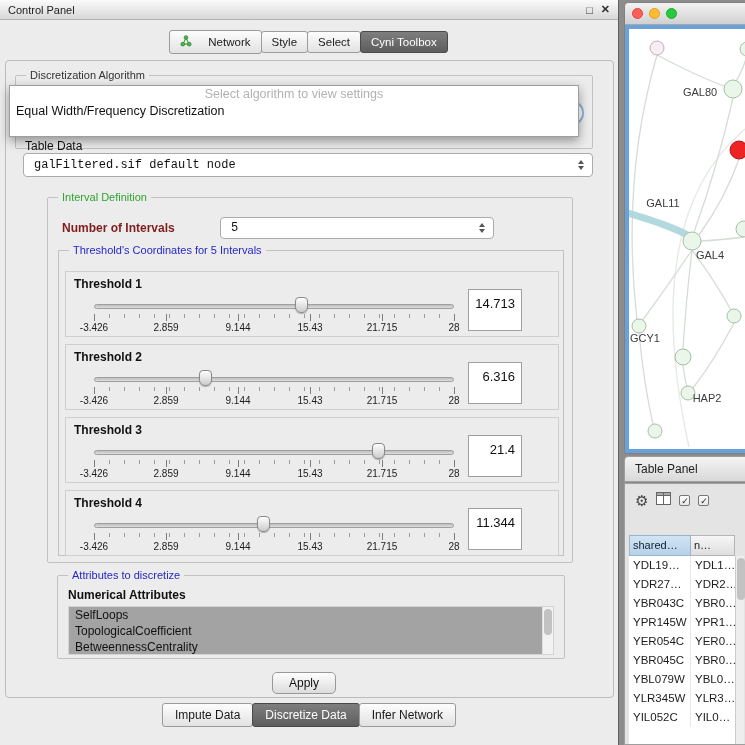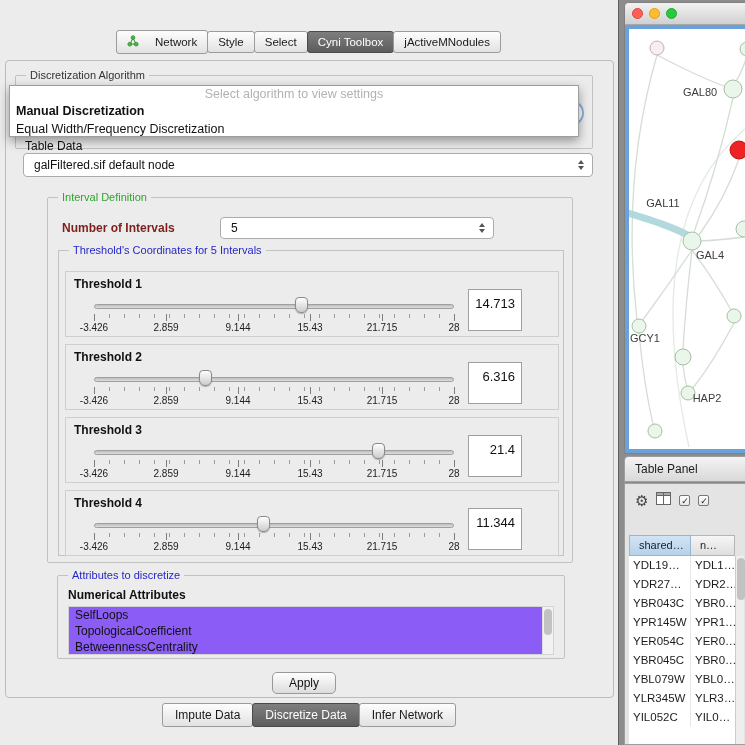--- a/index.html
+++ b/index.html
@@ -42,21 +42,21 @@
   #algo-popup { position:absolute; left:3px; top:24px; width:570px; height:52px;
     background:#fff; border:1px solid #9e9e9e; box-shadow:0 4px 10px rgba(0,0,0,.38);
     z-index:60; font-size:12.5px; color:#111; }
   .popup-prompt { height:16px; line-height:16px; text-align:center; color:#b2b2b2; }
   .popup-item { height:18px; line-height:18px; padding-left:6px; }
   .popup-item.bold { font-weight:bold; }
 
   #table-data-label { position:absolute; left:19px; top:78px; font-size:12px; color:#111; }
   .combo { position:absolute; background:#fff; border:1px solid #ababab; border-radius:4px;
     display:flex; align-items:center; font-size:12px; color:#111; }
-  .combo .combo-text { flex:1; padding-left:10px; white-space:nowrap; overflow:hidden; }
+  .combo .combo-text { flex:1; padding-left:10px; white-space:nowrap; overflow:hidden;font-family:Liberation Mono, monospace; }
   .combo-arrows { display:flex; flex-direction:column; align-items:center; gap:2px;
     padding-right:8px; }
   .combo-arrows .up { width:0; height:0; border-left:3.5px solid transparent;
     border-right:3.5px solid transparent; border-bottom:4px solid #555; }
   .combo-arrows .dn { width:0; height:0; border-left:3.5px solid transparent;
     border-right:3.5px solid transparent; border-top:4px solid #555; }
   #table-data-combo { left:17px; top:92px; width:570px; height:24px; }
 
   
   #interval-group { left:41px; top:136px; width:526px; height:366px; }
@@ -84,21 +84,21 @@
     white-space:nowrap; }
   .th-value { position:absolute; right:36px; top:17px; width:54px; height:42px;
     background:#fff; border:1px solid #a0a0a0; font-size:13px; color:#111;
     text-align:right; line-height:28px; padding-right:6px; }
 
   
   #attributes-group { left:51px; top:514px; width:508px; height:84px; }
   #numeric-attrs-label { position:absolute; left:10px; top:12px; font-size:12px;
     font-weight:bold; color:#111; }
   #attribute-list { position:absolute; left:10px; top:30px; right:10px; bottom:3px;
-    background:#8b5cf6; border:1px solid #d4d4d4; overflow:hidden; }
+    background:#a3a3a3; border:1px solid #d4d4d4; overflow:hidden; }
   .attr-item { font-size:12px; line-height:16px; padding-left:6px; color:#111; white-space:nowrap; }
   .v-scroll { position:absolute; top:0; right:0; bottom:0; width:11px; background:#f2f2f2;
     border-left:1px solid #ddd; }
   .v-thumb { position:absolute; top:2px; left:1px; width:8px; height:26px;
     background:#c2c2c2; border-radius:4px; }
 
   #apply-btn { position:absolute; left:266px; top:611px; width:64px; height:22px;
     background:linear-gradient(#ffffff,#dcdcdc); border:1px solid #999; border-radius:5px;
     font-size:12px; color:#111; text-align:center; line-height:20px; cursor:default; }
 
@@ -125,38 +125,43 @@
   #table-panel-header { position:absolute; left:624px; top:456px; width:125px; height:26px;
     background:linear-gradient(#f4f4f4,#d9d9d9); border:1px solid #9e9e9e;
     border-radius:4px 0 0 0; font-size:12px; color:#222; line-height:24px; padding-left:10px; }
   #table-window { position:absolute; left:624px; top:483px; width:125px; height:262px;
     background:#e4e4e4; border:1px solid #9e9e9e; }
   #table-toolbar { height:32px; display:flex; align-items:center; gap:8px; padding-left:10px; }
   .gear { font-size:15px; color:#444; line-height:1; }
   .cb { width:11px; height:11px; border:1px solid #777; background:linear-gradient(#fff,#e6e6e6);
     font-size:9px; line-height:10px; text-align:center; color:#222; border-radius:2px; }
   #table-header-row { position:absolute; left:4px; top:51px; display:flex; }
-  .hcell { font-size:11px; line-height:19px; padding:0 9px; white-space:nowrap; overflow:hidden; }
+  .hcell { font-size:11px; line-height:19px; padding:0 3px; white-space:nowrap; overflow:hidden; }
   .hcell.c0 { width:62px; background:linear-gradient(#d2e4f4,#b6d1ea); border:1px solid #9ab4cc; color:#102030; }
   .hcell.c1 { width:44px; background:linear-gradient(#f6f6f6,#dedede); border:1px solid #b5b5b5; border-left:none; color:#222; }
   #table-body { position:absolute; left:4px; top:72px; width:106px; bottom:0; background:#fff; }
   .trow { display:flex; height:19px; }
   .tcell { font-size:11.5px; line-height:19px; padding-left:4px; color:#1c1c1c;
     white-space:nowrap; overflow:hidden; }
   .tcell0 { width:62px; border-right:1px solid #e6e6e6; }
   .tcell1 { flex:1; }
   #table-scroll { position:absolute; left:110px; top:72px; bottom:0; width:9px;
     background:#eeeeee; border-left:1px solid #ccc; }
 </style>
 </head>
 <body>
 
 <div id="screen">
 
   <div id="control-panel">
+    <div class="titlebar">
+      <span class="tb-title">Control Panel</span>
+      <span class="tb-icon">□</span>
+      <span class="tb-icon close">✕</span>
+    </div>
 
     <div class="tabbar">
       <div class="seg">
         <span><svg width="12" height="12" viewBox="0 0 12 12">
           <line x1="3" y1="9" x2="6" y2="3" stroke="#2f8f2f" stroke-width="1"></line>
           <line x1="6" y1="3" x2="9" y2="9" stroke="#2f8f2f" stroke-width="1"></line>
           <line x1="3" y1="9" x2="9" y2="9" stroke="#2f8f2f" stroke-width="1"></line>
           <circle cx="6" cy="2.6" r="1.9" fill="#49b749" stroke="#2f7f2f" stroke-width="0.7"></circle>
           <circle cx="2.8" cy="9.2" r="1.9" fill="#49b749" stroke="#2f7f2f" stroke-width="0.7"></circle>
           <circle cx="9.2" cy="9.2" r="1.9" fill="#49b749" stroke="#2f7f2f" stroke-width="0.7"></circle>
@@ -165,35 +170,31 @@
       </div>
       <div class="seg">
           <span>Style</span>
         </div>
       <div class="seg">
           <span>Select</span>
         </div>
       <div class="seg selected">
           <span>Cyni Toolbox</span>
         </div>
-      <div class="seg">
-          <span>jActiveMNodules</span>
-        </div>
     </div>
 
     <div id="content">
 
       <div class="group" id="algo-group">
         <span class="legend">Discretization Algorithm</span>
         <div id="algo-combo"></div>
       </div>
 
       <div id="algo-popup">
         <div class="popup-prompt">Select algorithm to view settings</div>
-        <div class="popup-item bold">Manual Discretization</div>
         <div class="popup-item">Equal Width/Frequency Discretization</div>
       </div>
 
       <div id="table-data-label">Table Data</div>
       <div class="combo" id="table-data-combo">
         <span class="combo-text">galFiltered.sif default node</span>
         <span class="combo-arrows">
             <i class="up"></i>
             <i class="dn"></i>
           </span>

